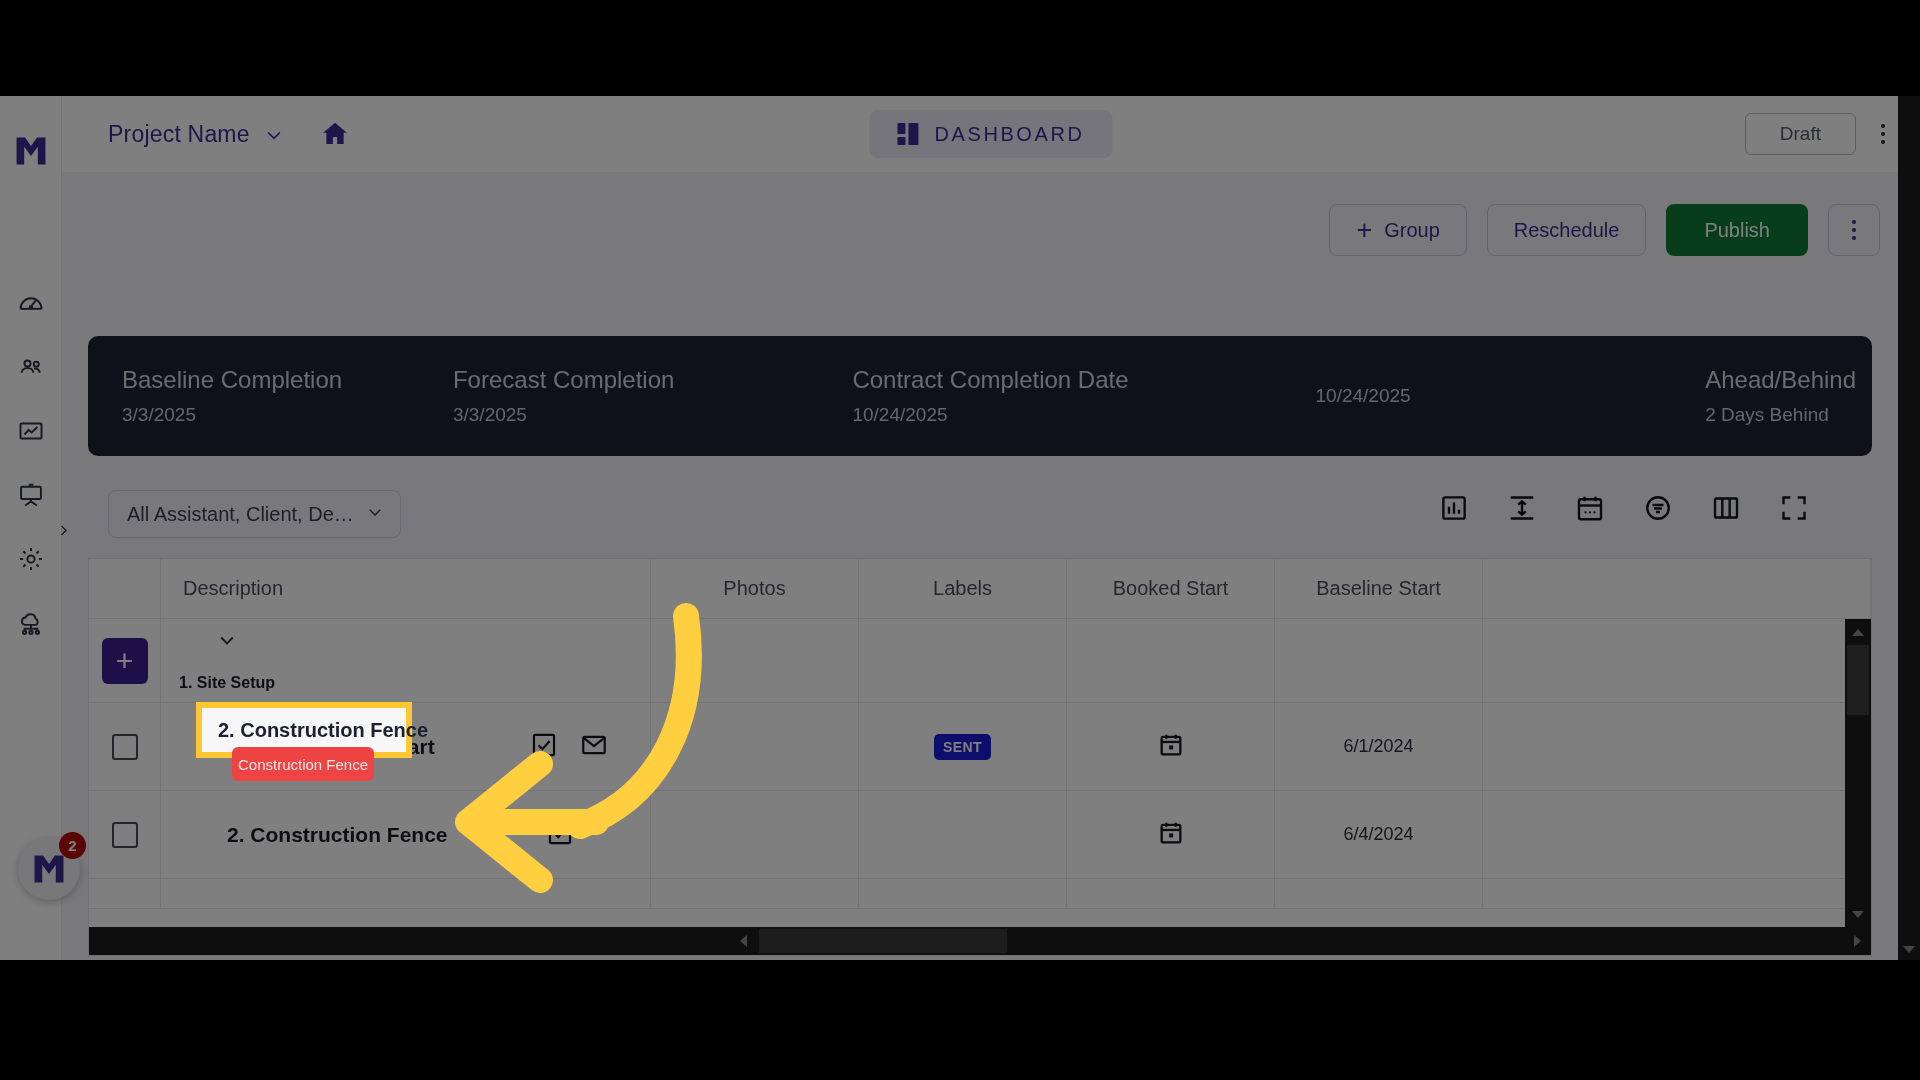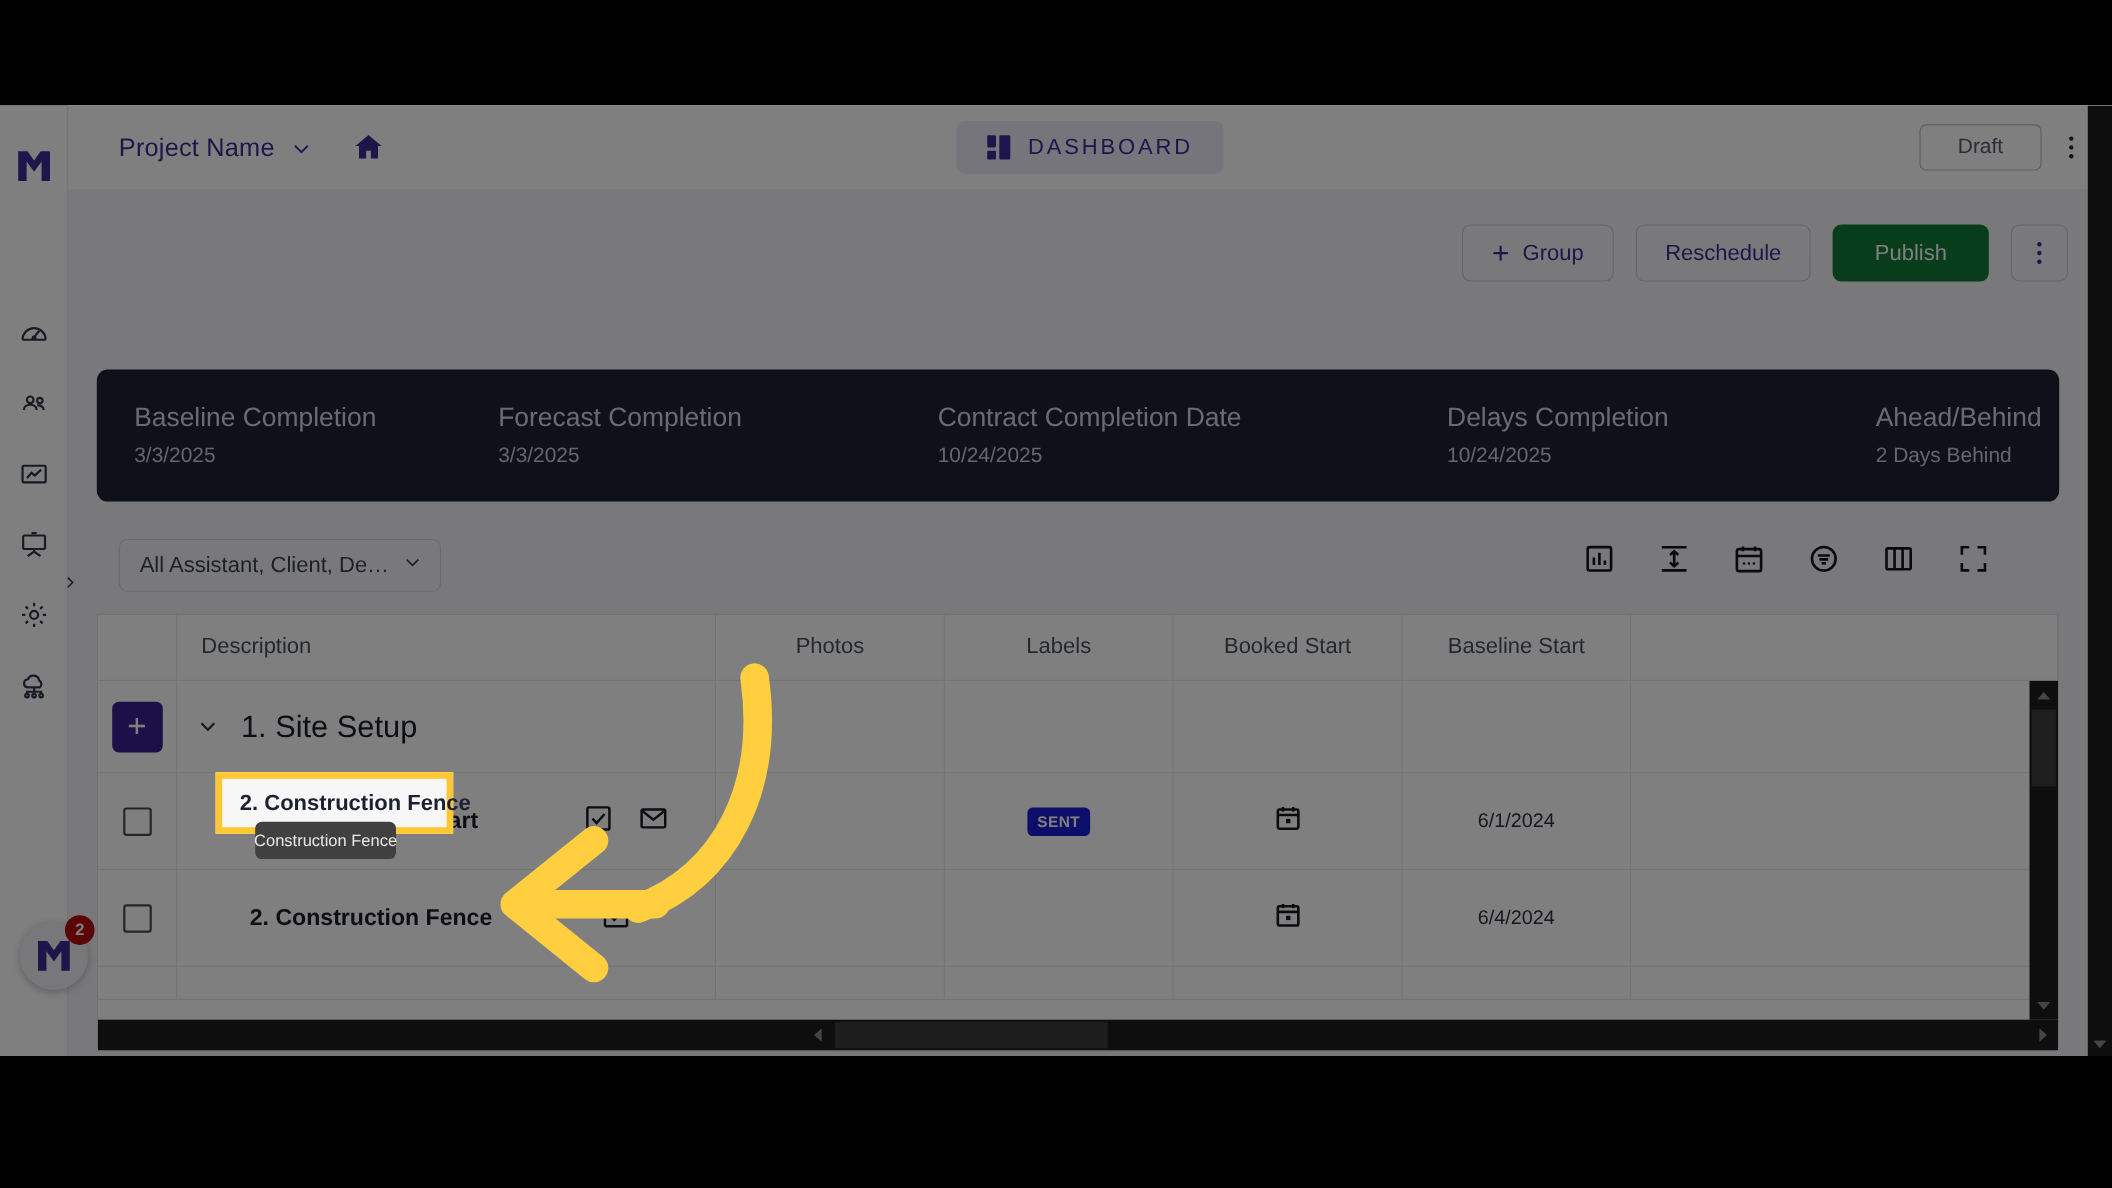--- a/index.html
+++ b/index.html
@@ -136,21 +136,21 @@
   .trow.head .th.c-desc { justify-content:flex-start; padding-left:22px; }
 
   .trow.group { height:84px; background:#fff; align-items:center; }
   .trow.group .cell { height:100%; border-right:1px solid #e6e7ed; display:flex; align-items:center; }
   #add-row-btn {
     width:46px; height:46px; border-radius:6px; background:#3b1f8f; color:#fff;
     display:flex; align-items:center; justify-content:center; font-size:30px;
     line-height:1; margin:0 auto; cursor:pointer; font-weight:300;
   }
   .group-label { display:flex; align-items:center; gap:20px; padding-left:18px;
-                 color:#181c28; font-size:28px; font-weight:400; }
+                 color:#181c28; font-size:16px; font-weight:700;flex-direction:column; }
   .group-label .chev svg { width:20px; height:20px; stroke:#2b3040; fill:none; stroke-width:2.3; }
 
   .trow.task { height:88px; background:#fff; }
   .trow.task .cell { height:100%; border-right:1px solid #e6e7ed;
                      display:flex; align-items:center; justify-content:center; }
   .trow.task .cell.c-desc { justify-content:flex-start; padding-left:66px; gap:0;
                             position:relative; }
   .task-name { color:#181c28; font-size:21px; font-weight:700; }
   .task-icons { position:absolute; right:42px; display:flex; align-items:center; gap:22px; }
   .task-icons svg { width:28px; height:28px; stroke:#15181f; fill:none; stroke-width:1.9; }
@@ -205,22 +205,22 @@
 
   
   #annot { position:absolute; inset:0; z-index:70; pointer-events:none; }
   #highlight-box {
     position:absolute; left:196px; top:606px; width:216px; height:56px;
     border:6px solid #FFC833; background:#f7f7f7;
     display:flex; align-items:center; padding-left:16px;
   }
   #highlight-box .txt { color:#1c2030; font-size:20px; font-weight:700; white-space:nowrap; }
   #tooltip {
-    position:absolute; left:232px; top:651px; width:128px; height:34px;
-    background:#404040; border-radius:6px; color:#e8e8e8; font-size:15px;
+    position:absolute; left:232px; top:651px; width:142px; height:34px;
+    background:#ef4444; border-radius:6px; color:#e8e8e8; font-size:15px;
     display:flex; align-items:center; justify-content:center; white-space:nowrap;
   }
 </style>
 </head>
 <body>
 
 <div id="stage">
   <div id="viewport">
 
     <div id="rail">
@@ -358,21 +358,20 @@
         </div>
         <div class="sum-cell" style="width:375px">
           <div class="t">Forecast Completion</div>
           <div class="v">3/3/2025</div>
         </div>
         <div class="sum-cell" style="width:440px">
           <div class="t">Contract Completion Date</div>
           <div class="v">10/24/2025</div>
         </div>
         <div class="sum-cell" style="width:365px">
-          <div class="t">Delays Completion</div>
           <div class="v">10/24/2025</div>
         </div>
         <div class="sum-cell">
           <div class="t">Ahead/Behind</div>
           <div class="v">2 Days Behind</div>
         </div>
       </div>
 
       <div id="filter-row">
         <div id="entity-filter">

